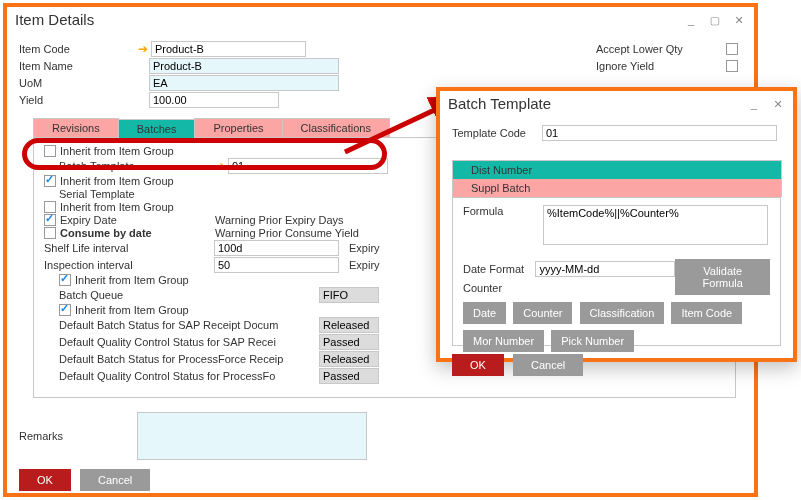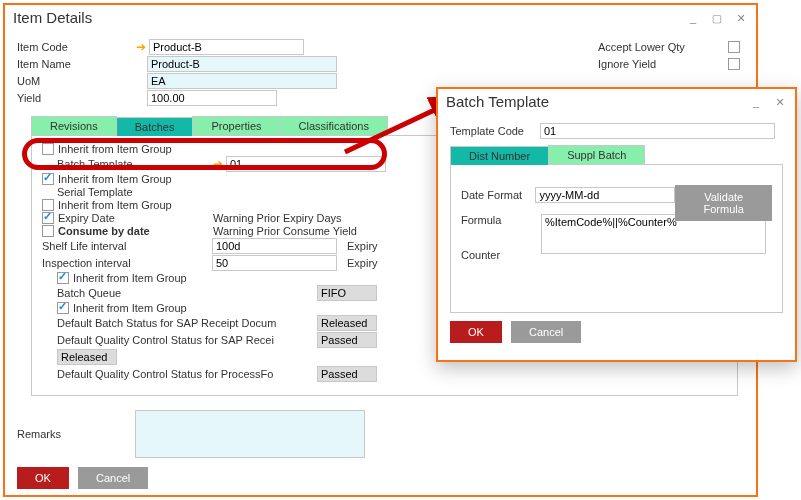--- a/index.html
+++ b/index.html
@@ -1,32 +1,32 @@
 <!DOCTYPE html>
 <html><head>
 <meta charset="utf-8">
 <style>
   * { box-sizing: border-box; }
   body { margin: 0; font-family: "Segoe UI", Tahoma, sans-serif; font-size: 11px; width: 801px; height: 500px; position: relative; background: #fff; color: #333; overflow: hidden; }
-  .window { position: absolute; border: 2px solid #f97316; background: #fff; }
+  .window { position: absolute; border: 4px solid #f97316; background: #fff; }
   .titlebar { display: flex; align-items: center; padding: 4px 8px; background: #fff; }
   .titlebar .title { font-size: 15px; color: #333; flex: 1; }
   .titlebar .winbtn { width: 14px; height: 14px; margin-left: 10px; color: #888; cursor: pointer; text-align: center; line-height: 14px; }
   .content { padding: 8px 12px 12px 12px; }
   .row { display: flex; align-items: center; margin: 1px 0; }
   .label { width: 118px; color: #333; }
   .label-sm { width: 90px; }
   .input { border: 1px solid #c8c8c8; background: #fff; height: 16px; padding: 0 3px; font: inherit; line-height: 14px; }
   .input.teal { background: #e6f7fb; }
   .input.gray { background: #dcdcdc; }
   .arrow { color: #f7a600; font-size: 12px; margin-right: 2px; display: inline-block; width: 12px; text-align: center; }
   .check { width: 12px; height: 12px; border: 1px solid #999; display: inline-block; vertical-align: middle; margin-right: 4px; background: #fff; position: relative; }
   .check.checked::after { content: "✓"; position: absolute; top: -3px; left: 0; font-size: 11px; color: #1e88e5; font-weight: bold; }
   .tabs { display: flex; border-bottom: 1px solid #c8c8c8; margin-top: 10px; }
-  .tab { padding: 3px 18px; border: 1px solid #c8c8c8; border-bottom: none; margin-right: -1px; background: #86efac; font-size: 11px; color: #333; cursor: pointer; }
+  .tab { padding: 3px 18px; border: 1px solid #c8c8c8; border-bottom: none; margin-right: -1px; background: #fca5a5; font-size: 11px; color: #333; cursor: pointer; }
   .tab.active { background: #14b8a6; position: relative; top: 1px; }
   .tabbody { border: 1px solid #c8c8c8; border-top: none; padding: 6px 10px; }
   .btn { border: none; padding: 5px 18px; font: inherit; cursor: pointer; margin-right: 6px; margin-top: 8px; }
   .btn.primary { background: #b91c1c; color: #fff; }
   .btn.secondary { background: #9a9a9a; color: #fff; }
   .chip { border: none; background: #9a9a9a; color: #fff; padding: 5px 10px; font: inherit; cursor: pointer; margin-right: 4px; margin-top: 6px; }
   .highlight-circle { position: absolute; border: 5px solid #cc0000; border-radius: 20px; pointer-events: none; }
   .red-arrow { position: absolute; pointer-events: none; }
   .textarea { border: 1px solid #c8c8c8; background: #e6f7fb; width: 230px; height: 48px; }
   .validate-btn { background: #9a9a9a; color: #fff; border: none; padding: 6px 10px; font: inherit; cursor: pointer; }
@@ -141,20 +141,21 @@
           <span style="width:260px;">Default Batch Status for SAP Receipt Docum</span>
           <input class="input gray" style="width: 60px;" value="Released">
         </div>
       <div class="row">
           <span style="width:15px;"></span>
           <span style="width:260px;">Default Quality Control Status for SAP Recei</span>
           <input class="input gray" style="width: 60px;" value="Passed">
         </div>
       <div class="row">
           <span style="width:15px;"></span>
+          <span style="width:260px;">Default Batch Status for ProcessForce Receip</span>
           <input class="input gray" style="width: 60px;" value="Released">
         </div>
       <div class="row">
           <span style="width:15px;"></span>
           <span style="width:260px;">Default Quality Control Status for ProcessFo</span>
           <input class="input gray" style="width: 60px;" value="Passed">
         </div>
     </div>
 
     <div class="row" style="margin-top:14px;">
@@ -180,35 +181,43 @@
   <div class="titlebar">
     <span class="title">Batch Template</span>
     <span class="winbtn">_</span>
     <span class="winbtn">✕</span>
   </div>
   <div class="content">
     <div class="row">
       <span class="label-sm">Template Code</span>
       <input class="input" style="width: 235px;" value="01">
     </div>
-    <div class="tabs" style="margin-top:6px;">
+    <div class="tabs" style="margin-top:18px;flex-direction:column;">
       <div class="tab active">Dist Number</div>
       <div class="tab">Suppl Batch</div>
     </div>
     <div class="tabbody" style="height:148px;">
+      <div class="row" style="align-items:flex-start;">
+        <span style="width:80px;">Formula</span>
+        <textarea class="input" style="width: 225px; height: 40px; resize: none;">%ItemCode%||%Counter%</textarea>
+      </div>
       <div class="row" style="margin-top:6px;">
         <span style="width:80px;">Date Format</span>
         <input class="input" style="width: 140px;" value="yyyy-MM-dd">
         <span style="flex:1;"></span>
         <button class="validate-btn" style="position:relative; top:8px;">Validate Formula</button>
       </div>
-      <div class="row" style="align-items:flex-start;">
-        <span style="width:80px;">Formula</span>
-        <textarea class="input" style="width: 225px; height: 40px; resize: none;">%ItemCode%||%Counter%</textarea>
-      </div>
       <div class="row" style="margin-top:-6px;">
         <span style="width:80px;">Counter</span>
       </div>
+      <div style="margin-top:2px;">
+        <button class="chip">Date</button>
+        <button class="chip">Counter</button>
+        <button class="chip">Classification</button>
+        <button class="chip">Item Code</button>
+        <button class="chip">Mor Number</button>
+        <button class="chip">Pick Number</button>
+      </div>
     </div>
     <button class="btn primary">OK</button>
     <button class="btn secondary">Cancel</button>
   </div>
 </div>
 
 </body></html>

